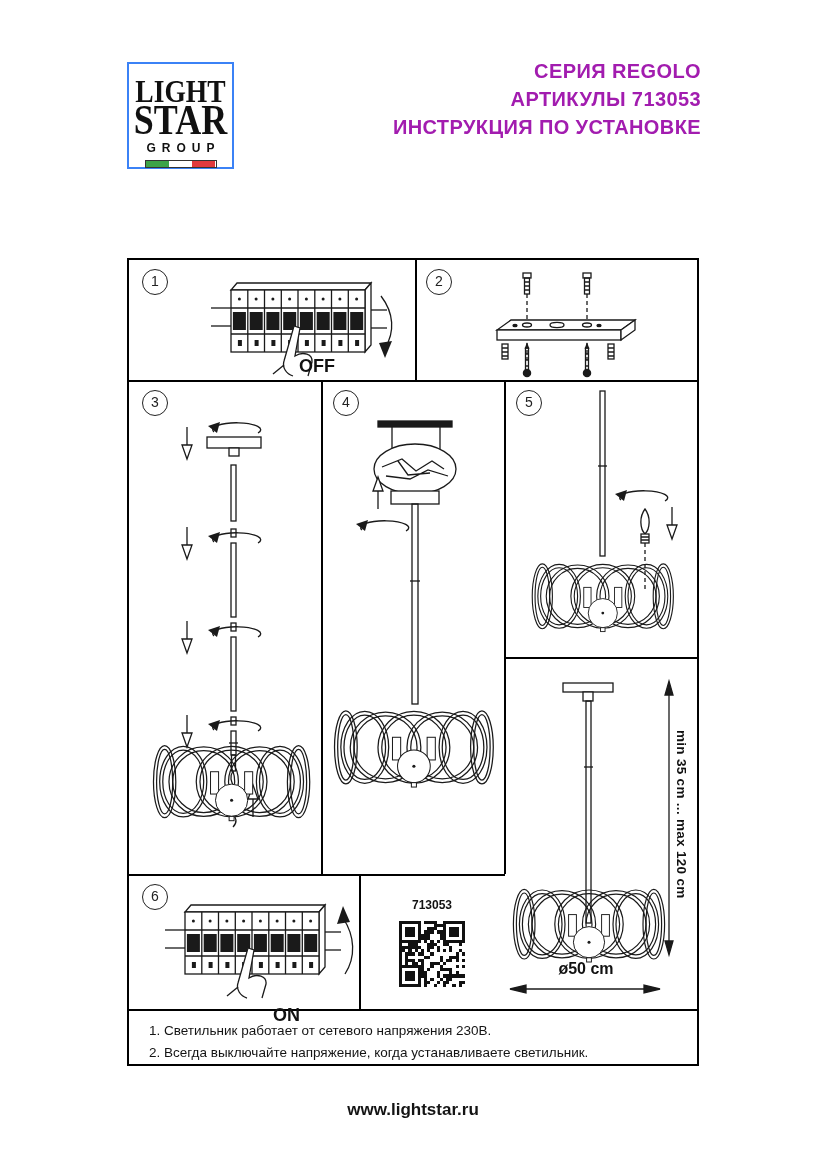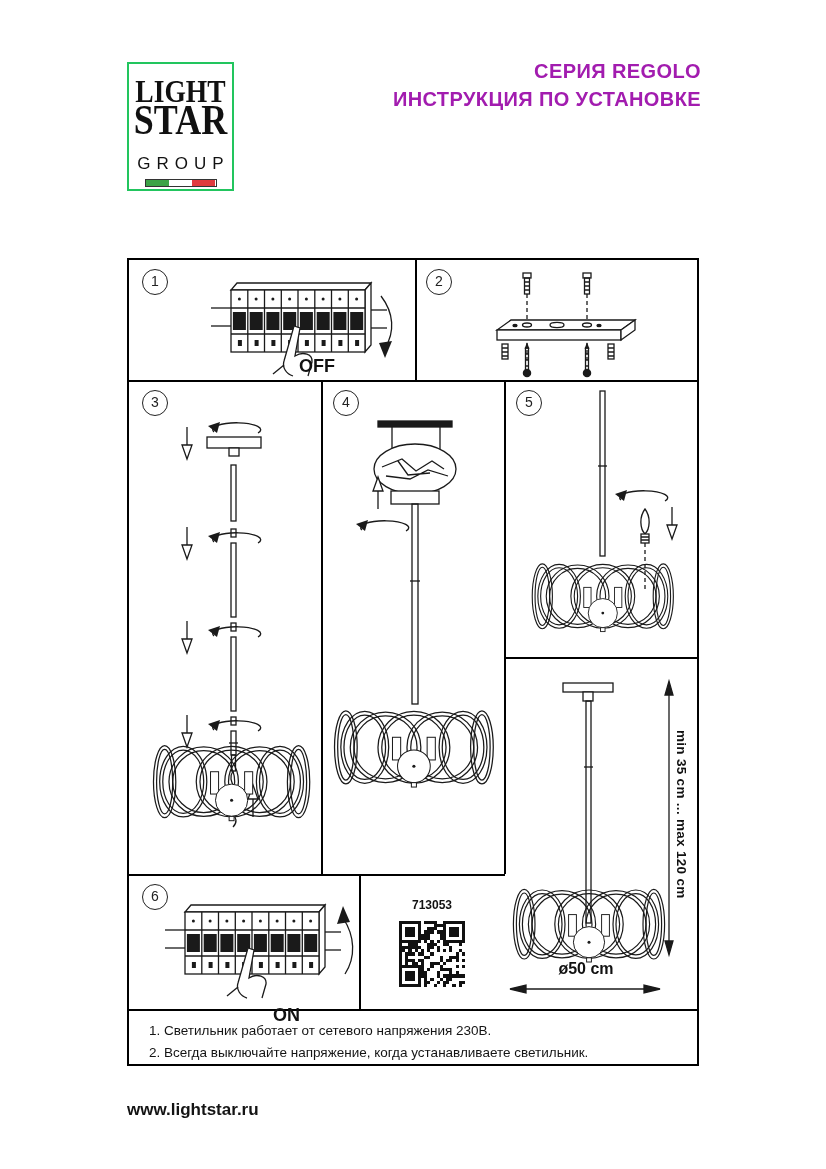--- a/index.html
+++ b/index.html
@@ -1,45 +1,45 @@
 <!DOCTYPE html>
 <html><head>
 <meta charset="utf-8">
 <style>
   html,body{margin:0;padding:0;background:#fff;}
   .page{position:relative;width:826px;height:1169px;background:#fff;overflow:hidden;
         font-family:"Liberation Sans",sans-serif;color:#111;}
   
-  .logo{position:absolute;left:127px;top:62px;width:107px;height:129px;
-        border:2px solid #22c55e;box-sizing:border-box;text-align:center;}
+  .logo{position:absolute;left:127px;top:62px;width:107px;height:107px;
+        border:2px solid #3b82f6;box-sizing:border-box;text-align:center;}
   .logo-light{font-family:"Liberation Serif",serif;font-weight:bold;font-size:27px;
         line-height:26px;margin-top:14px;transform:scale(1.02,1.18);letter-spacing:0px;}
   .logo-star{font-family:"Liberation Serif",serif;font-weight:bold;font-size:36px;
         line-height:32px;transform:scale(1.0,1.15);}
-  .logo-group{font-size:17px;letter-spacing:6px;margin-top:18px;text-indent:6px;}
+  .logo-group{font-size:12px;letter-spacing:6px;margin-top:5px;text-indent:6px;font-weight:bold;}
   .flag{width:72px;height:8px;margin:5px auto 0;border:1px solid #333;box-sizing:border-box;
         display:flex;}
   .flag div{flex:1;height:100%;}
   
   .hdr{position:absolute;right:125px;top:57px;text-align:right;font-weight:bold;
        font-size:20px;line-height:28px;letter-spacing:0.4px;color:#a21caf;}
   .hdr .block2{}
   
   .grid{position:absolute;left:127px;top:258px;width:572px;height:808px;
         border:2px solid #000;box-sizing:border-box;}
   .ln{position:absolute;background:#000;}
   .badge{position:absolute;width:26px;height:26px;border:1.5px solid #222;border-radius:50%;
          box-sizing:border-box;text-align:center;line-height:23px;font-size:14px;color:#222;}
   .lbl{position:absolute;font-weight:bold;color:#111;}
   .draw{position:absolute;}
   .vlabel{position:absolute;writing-mode:vertical-rl;font-weight:bold;font-size:13.5px;
           letter-spacing:0.3px;text-align:center;white-space:nowrap;}
   .notes{position:absolute;left:0;top:749px;width:572px;height:57px;box-sizing:border-box;
          padding:11px 0 0 20px;font-size:13.5px;line-height:22px;color:#141414;}
-  .footer{position:absolute;left:127px;top:1100px;width:572px;
+  .footer{position:absolute;left:127px;top:1100px;width:572px;text-align:center;
           font-weight:bold;font-size:17px;color:#141414;}
   svg{display:block;}
 </style>
 </head>
 <body>
 
 <div class="page">
 
   <svg width="0" height="0" style="position:absolute">
     <defs>
@@ -85,20 +85,21 @@
     <div class="logo-group">GROUP</div>
     <div class="flag">
       <div style="background: rgb(60, 163, 71);"></div>
       <div style="background: rgb(255, 255, 255);"></div>
       <div style="background: rgb(224, 58, 62);"></div>
     </div>
   </div>
 
   <div class="hdr">
     <div>СЕРИЯ REGOLO</div>
+    <div>АРТИКУЛЫ 713053</div>
     <div class="block2">ИНСТРУКЦИЯ ПО УСТАНОВКЕ</div>
   </div>
 
   <div class="grid">
 
     <div class="ln" style="left:0;top:120px;width:568px;height:1.5px"></div>
     <div class="ln" style="left:286px;top:0;width:1.5px;height:120px"></div>
     <div class="ln" style="left:192px;top:120px;width:1.5px;height:494px"></div>
     <div class="ln" style="left:375px;top:120px;width:1.5px;height:494px"></div>
     <div class="ln" style="left:375px;top:397px;width:193px;height:1.5px"></div>

